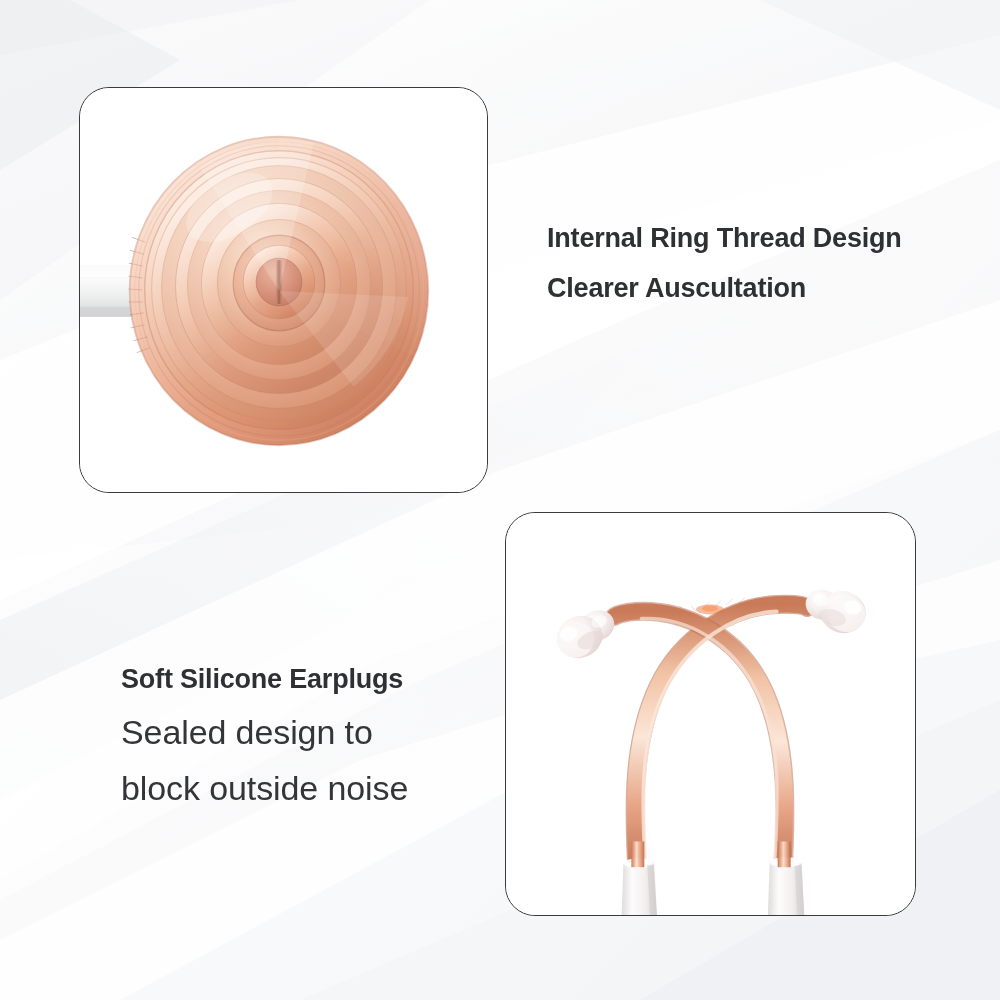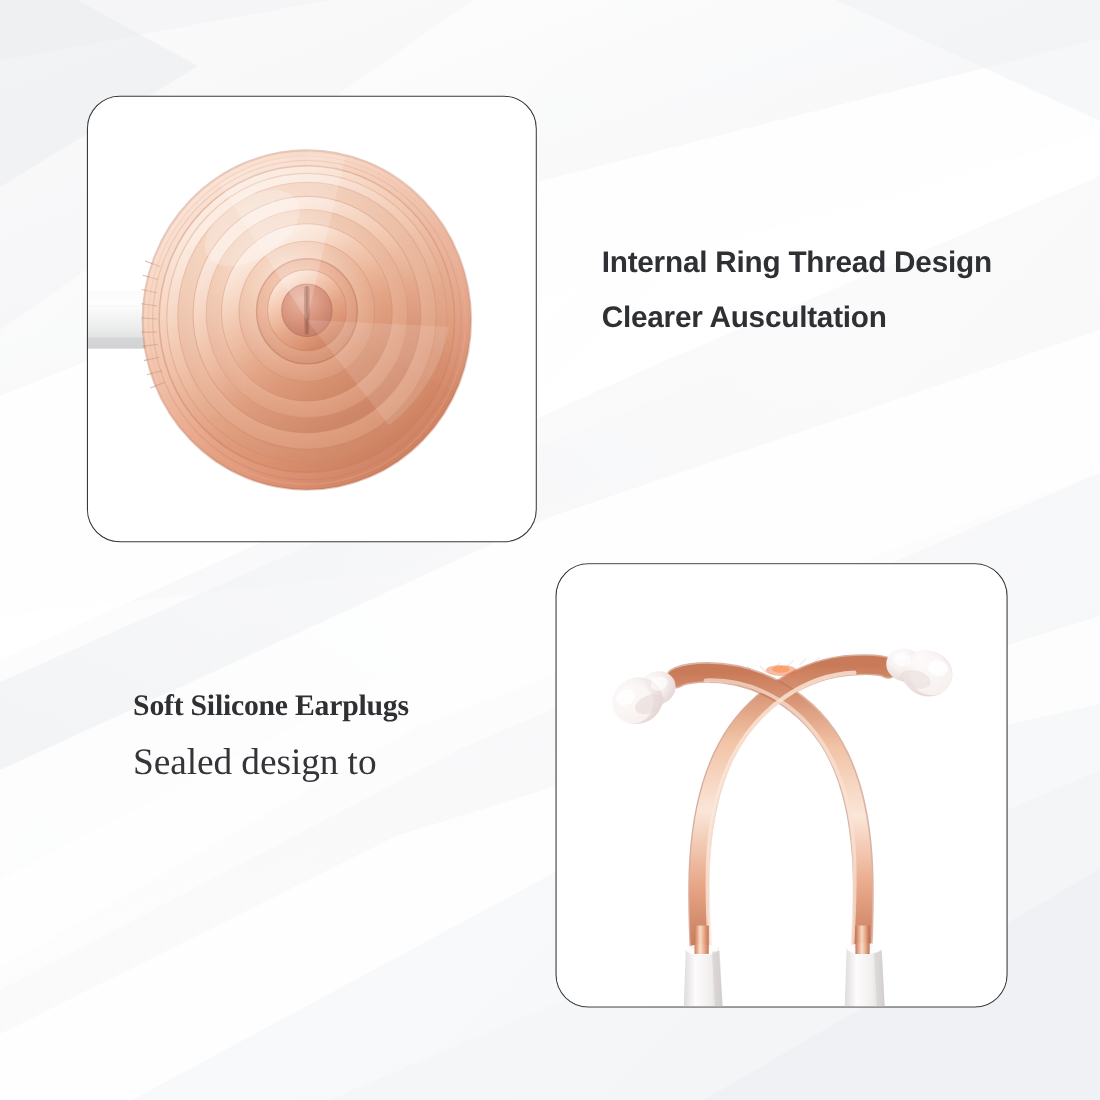--- a/index.html
+++ b/index.html
@@ -28,21 +28,21 @@
     overflow:hidden;
   }
   #card-chestpiece { left:79px;  top:87px;  width:409px; height:406px; }
   #card-earplugs   { left:505px; top:512px; width:411px; height:404px; }
 
   .card-photo { position:absolute; inset:0; }
 
   
   .text-block { position:absolute; }
   #text-ring    { left:547px; top:225px; width:420px; }
-  #text-earplug { left:121px; top:628px; width:360px;font-family:Liberation Serif, serif; }
+  #text-earplug { left:121px; top:666px; width:360px; }
 
   .head-line {
     font-size:27px;
     font-weight:bold;
     color:#2f3033;
     letter-spacing:-0.2px;
     line-height:1.0;
     white-space:nowrap;
   }
   #text-ring .head-line { margin-bottom:23px; }
@@ -323,15 +323,16 @@
   </div>
 
   <div class="text-block" id="text-ring">
     <div class="head-line">Internal Ring Thread Design</div>
     <div class="head-line">Clearer Auscultation</div>
   </div>
 
   <div class="text-block" id="text-earplug">
     <div class="head-line">Soft Silicone Earplugs</div>
     <div class="body-line">Sealed design to</div>
+    <div class="body-line">block outside noise</div>
   </div>
 
 </div>
 
 </body></html>

